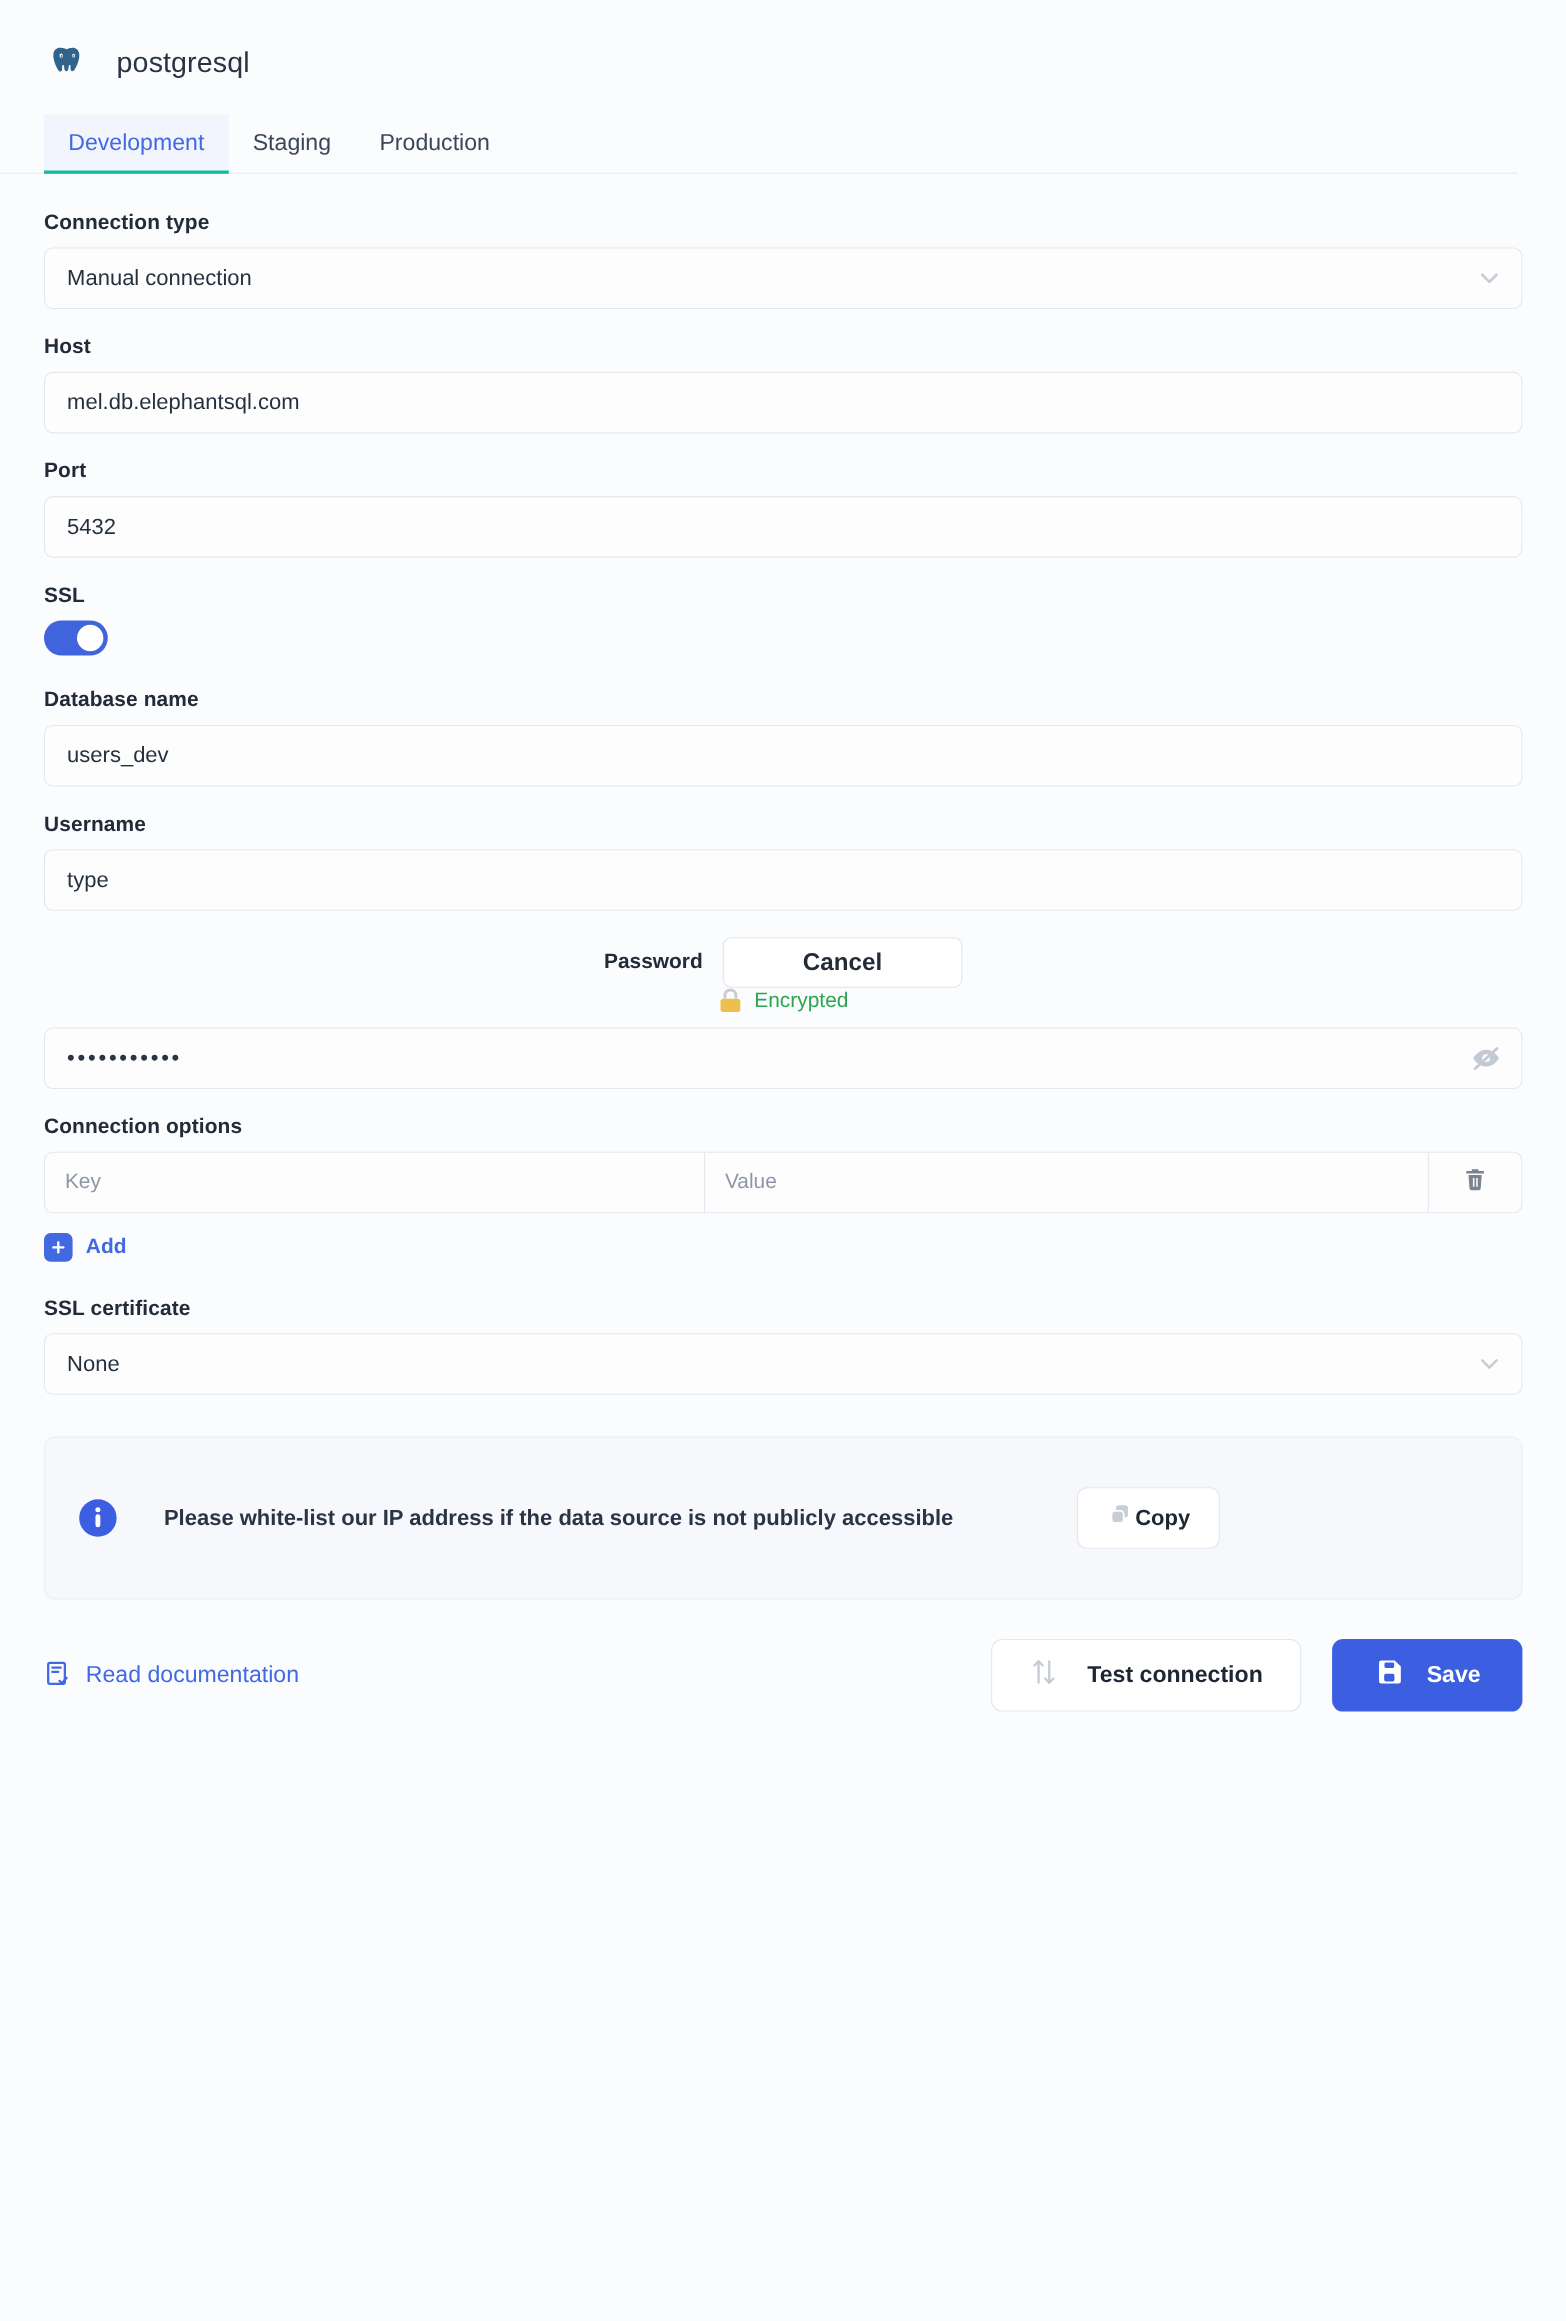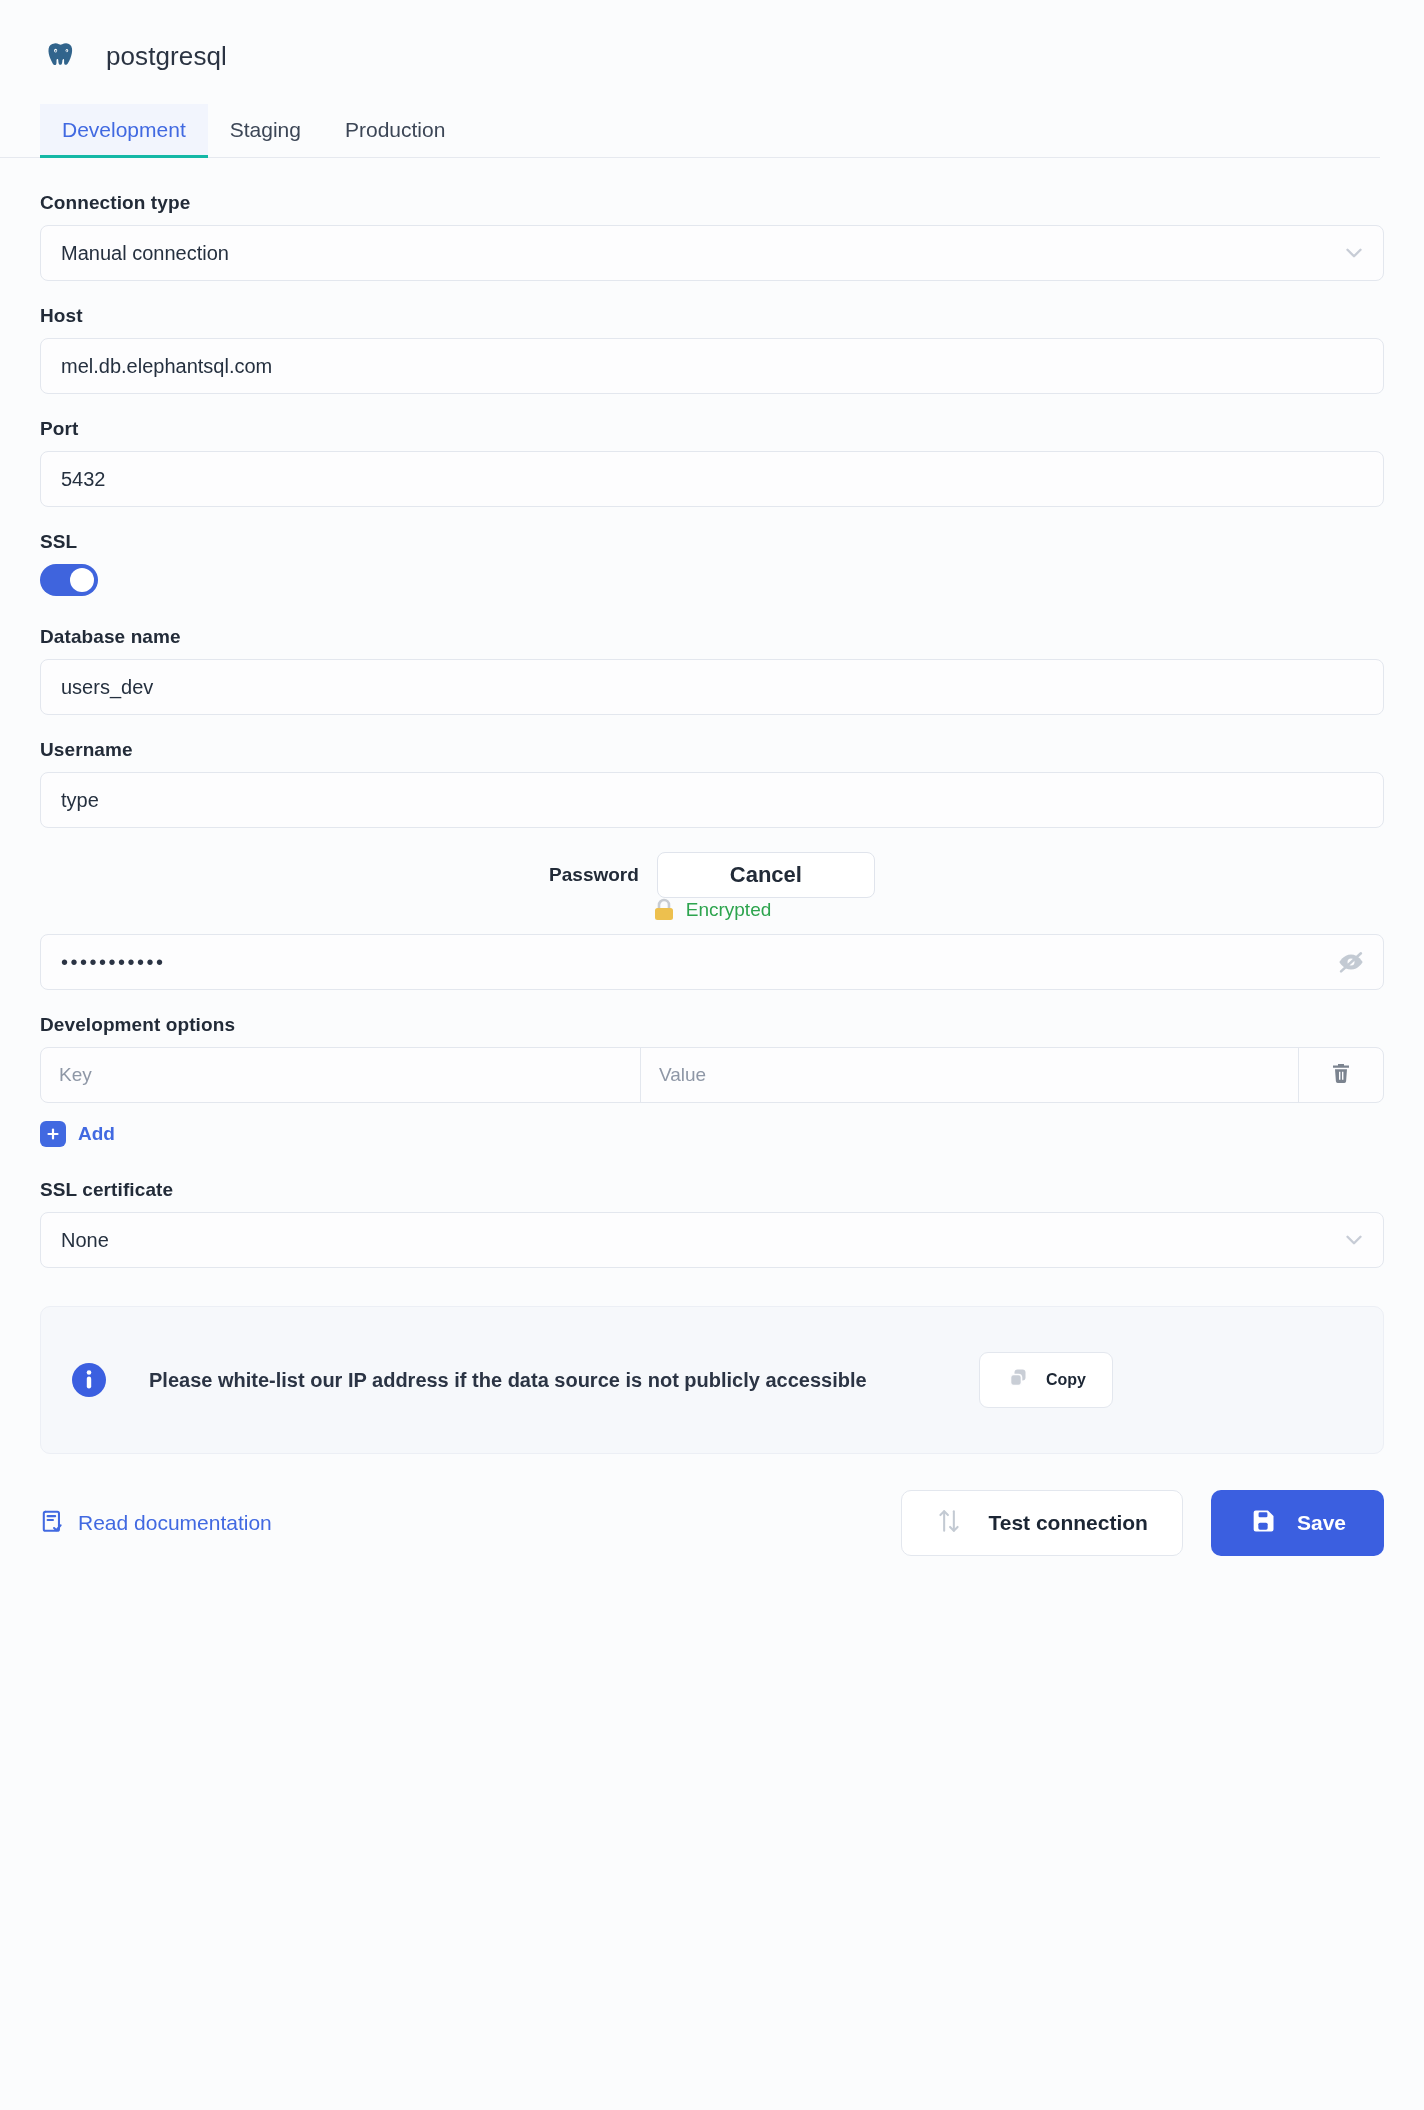--- a/index.html
+++ b/index.html
@@ -126,22 +126,22 @@
     display: flex; align-items: center; padding: 26px 28px;
     min-height: 148px;
   }
   .info-ico { width: 40px; height: 40px; flex: 0 0 40px; }
   .info-text {
     flex: 1; margin-left: 40px; font-size: 20px; color: #2b3444;
     line-height: 1.55; max-width: 830px; font-weight: bold;
   }
   .btn-copy {
     border: 1px solid #e3e7ee; background: #fff; border-radius: 9px;
-    height: 56px; padding: 0 26px; display: flex; align-items: center; gap: 16px;
-    font-size: 16px; font-weight: bold; color: #1c2634; cursor: pointer;
+    height: 56px; padding: 0 26px; display: flex; align-items: center; gap: 2px;
+    font-size: 20px; font-weight: bold; color: #1c2634; cursor: pointer;
     font-family: inherit;
     text-align: right;
   }
 
   
   .footer {
     width: 1344px; margin: 0 40px; padding-top: 36px;
     display: flex; align-items: center; justify-content: space-between;
   }
   .doclink { display:flex; align-items:center; gap: 12px; cursor: pointer; }
@@ -258,21 +258,21 @@
           <svg width="28" height="28" viewBox="0 0 24 24" fill="none" stroke="#c3cad3" stroke-width="2" stroke-linecap="round" stroke-linejoin="round">
             <path d="M2 12s3.6-6.5 10-6.5S22 12 22 12s-3.6 6.5-10 6.5S2 12 2 12z" fill="#c3cad3" stroke="none"></path>
             <circle cx="12" cy="12" r="3" fill="#fdfdfe" stroke="none"></circle>
             <line x1="3.5" y1="20" x2="20.5" y2="4.5" stroke="#c3cad3" stroke-width="2.2"></line>
           </svg>
         </span>
       </div>
     </div>
 
     <div class="field">
-      <span class="label">Development options</span>
+      <span class="label">Connection options</span>
       <div class="opt-table">
         <div class="opt-cell opt-key">Key</div>
         <div class="opt-cell opt-val">Value</div>
         <div class="opt-cell opt-del">
           <span>
             <svg width="24" height="24" viewBox="0 0 24 24" fill="#7b838f">
               <path d="M9 3h6v1.6h5V6.8H4V4.6h5V3z"></path>
               <path d="M6 8.2h12l-.9 12.1A1.8 1.8 0 0 1 15.3 22H8.7a1.8 1.8 0 0 1-1.8-1.7L6 8.2zm4 2.6v8h1.4v-8H10zm3 0v8h1.4v-8H13z"></path>
             </svg>
           </span>

